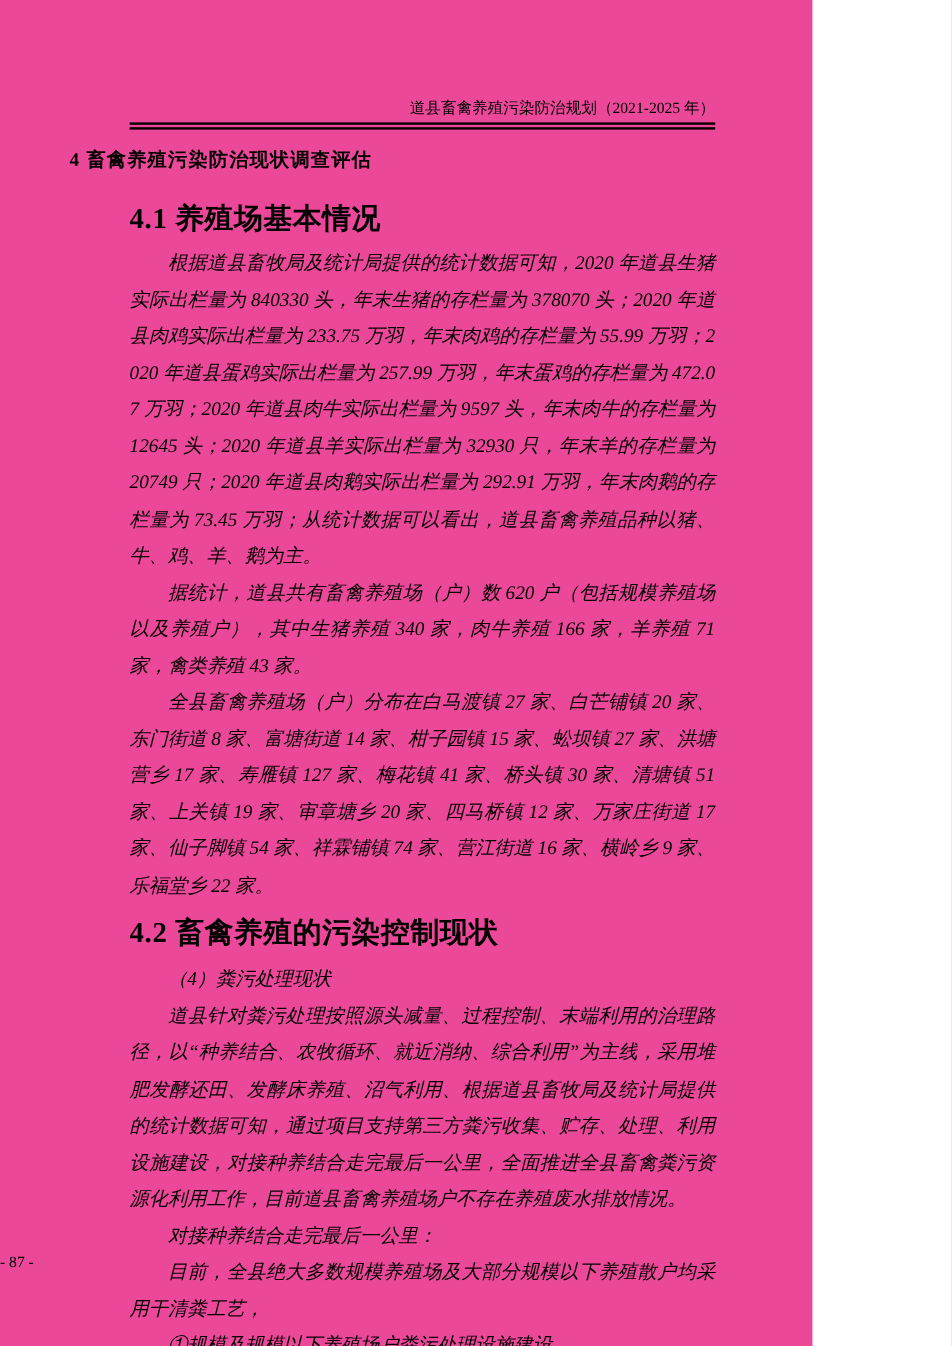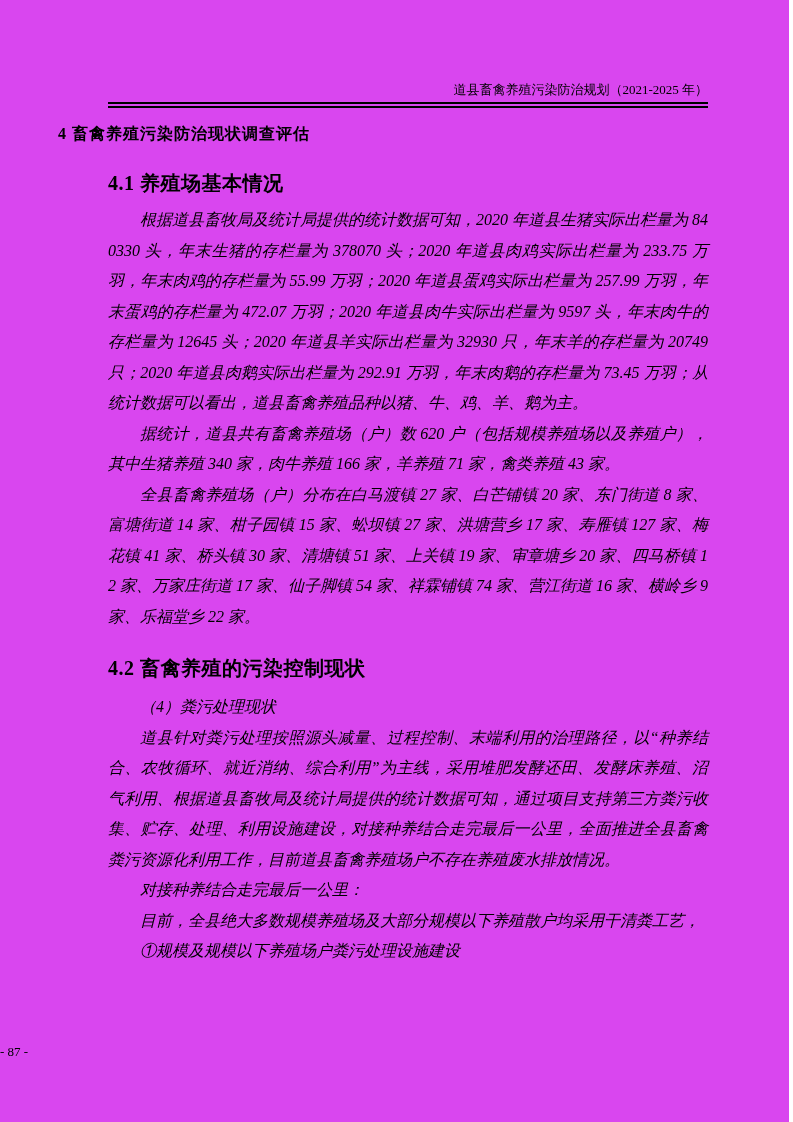--- a/index.html
+++ b/index.html
@@ -2,23 +2,23 @@
 <html><head>
 <meta charset="utf-8">
 <style>
   html, body {
     margin: 0;
     padding: 0;
     background: #ffffff;
   }
   .page {
     position: relative;
-    width: 789px;
+    width: 677px;
     height: 1122px;
-    background: #d946ef;
+    background: #ec4899;
     color: #000000;
     font-family: "Liberation Serif", "DejaVu Serif", serif;
     overflow: hidden;
     box-sizing: border-box;
   }
   .header {
     margin: 0 81px 0 108px;
     padding-top: 82px;
     text-align: right;
     font-size: 13px;
@@ -33,27 +33,27 @@
   }
   .chapter-title {
     margin: 11px 81px 0 58px;
     font-size: 16px;
     font-weight: bold;
     line-height: 30px;
     letter-spacing: 1px;
   }
   .section-heading {
     margin: 22px 81px 10px 108px;
-    font-size: 20px;
+    font-size: 24px;
     font-weight: bold;
     line-height: 24px;
     letter-spacing: 0.5px;
   }
   .section-heading.second {
-    margin-top: 24px;
+    margin-top: 12px;
     margin-bottom: 12px;
   }
   .para {
     margin: 0 81px 0 108px;
     font-size: 16px;
     line-height: 30.5px;
     text-align: justify;
     text-indent: 32px;
     word-break: break-all;
     font-style: italic;

